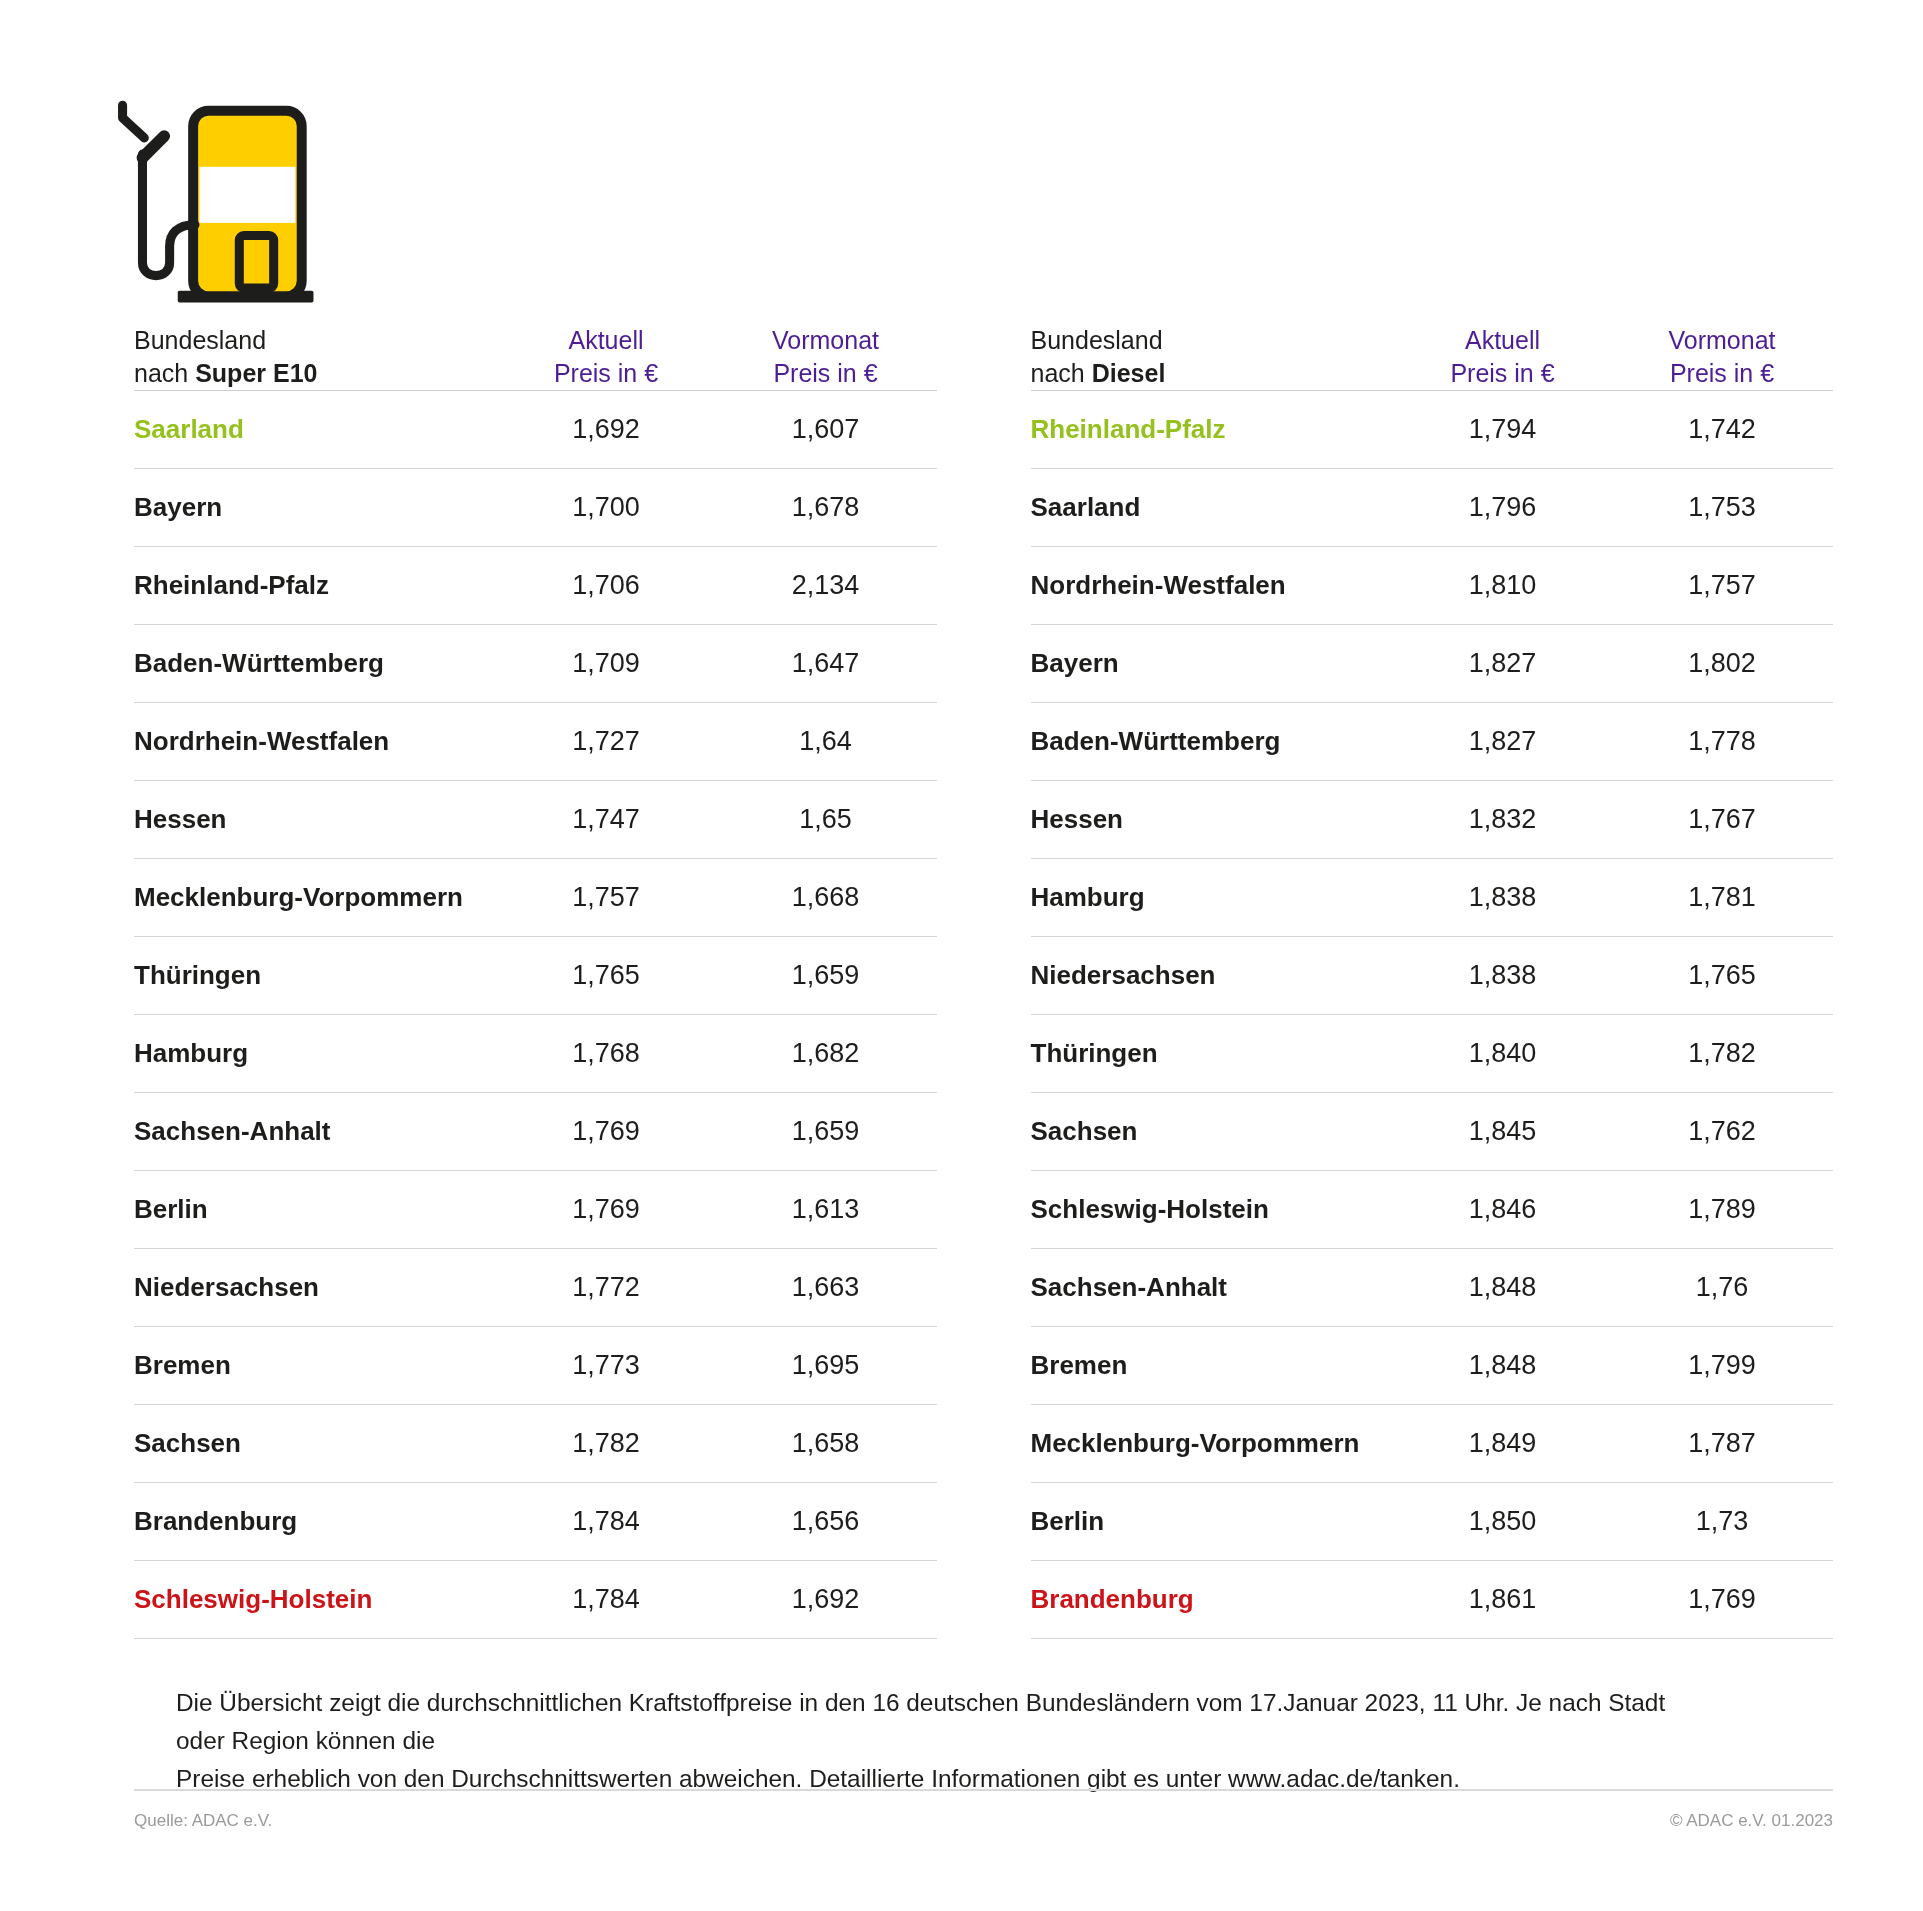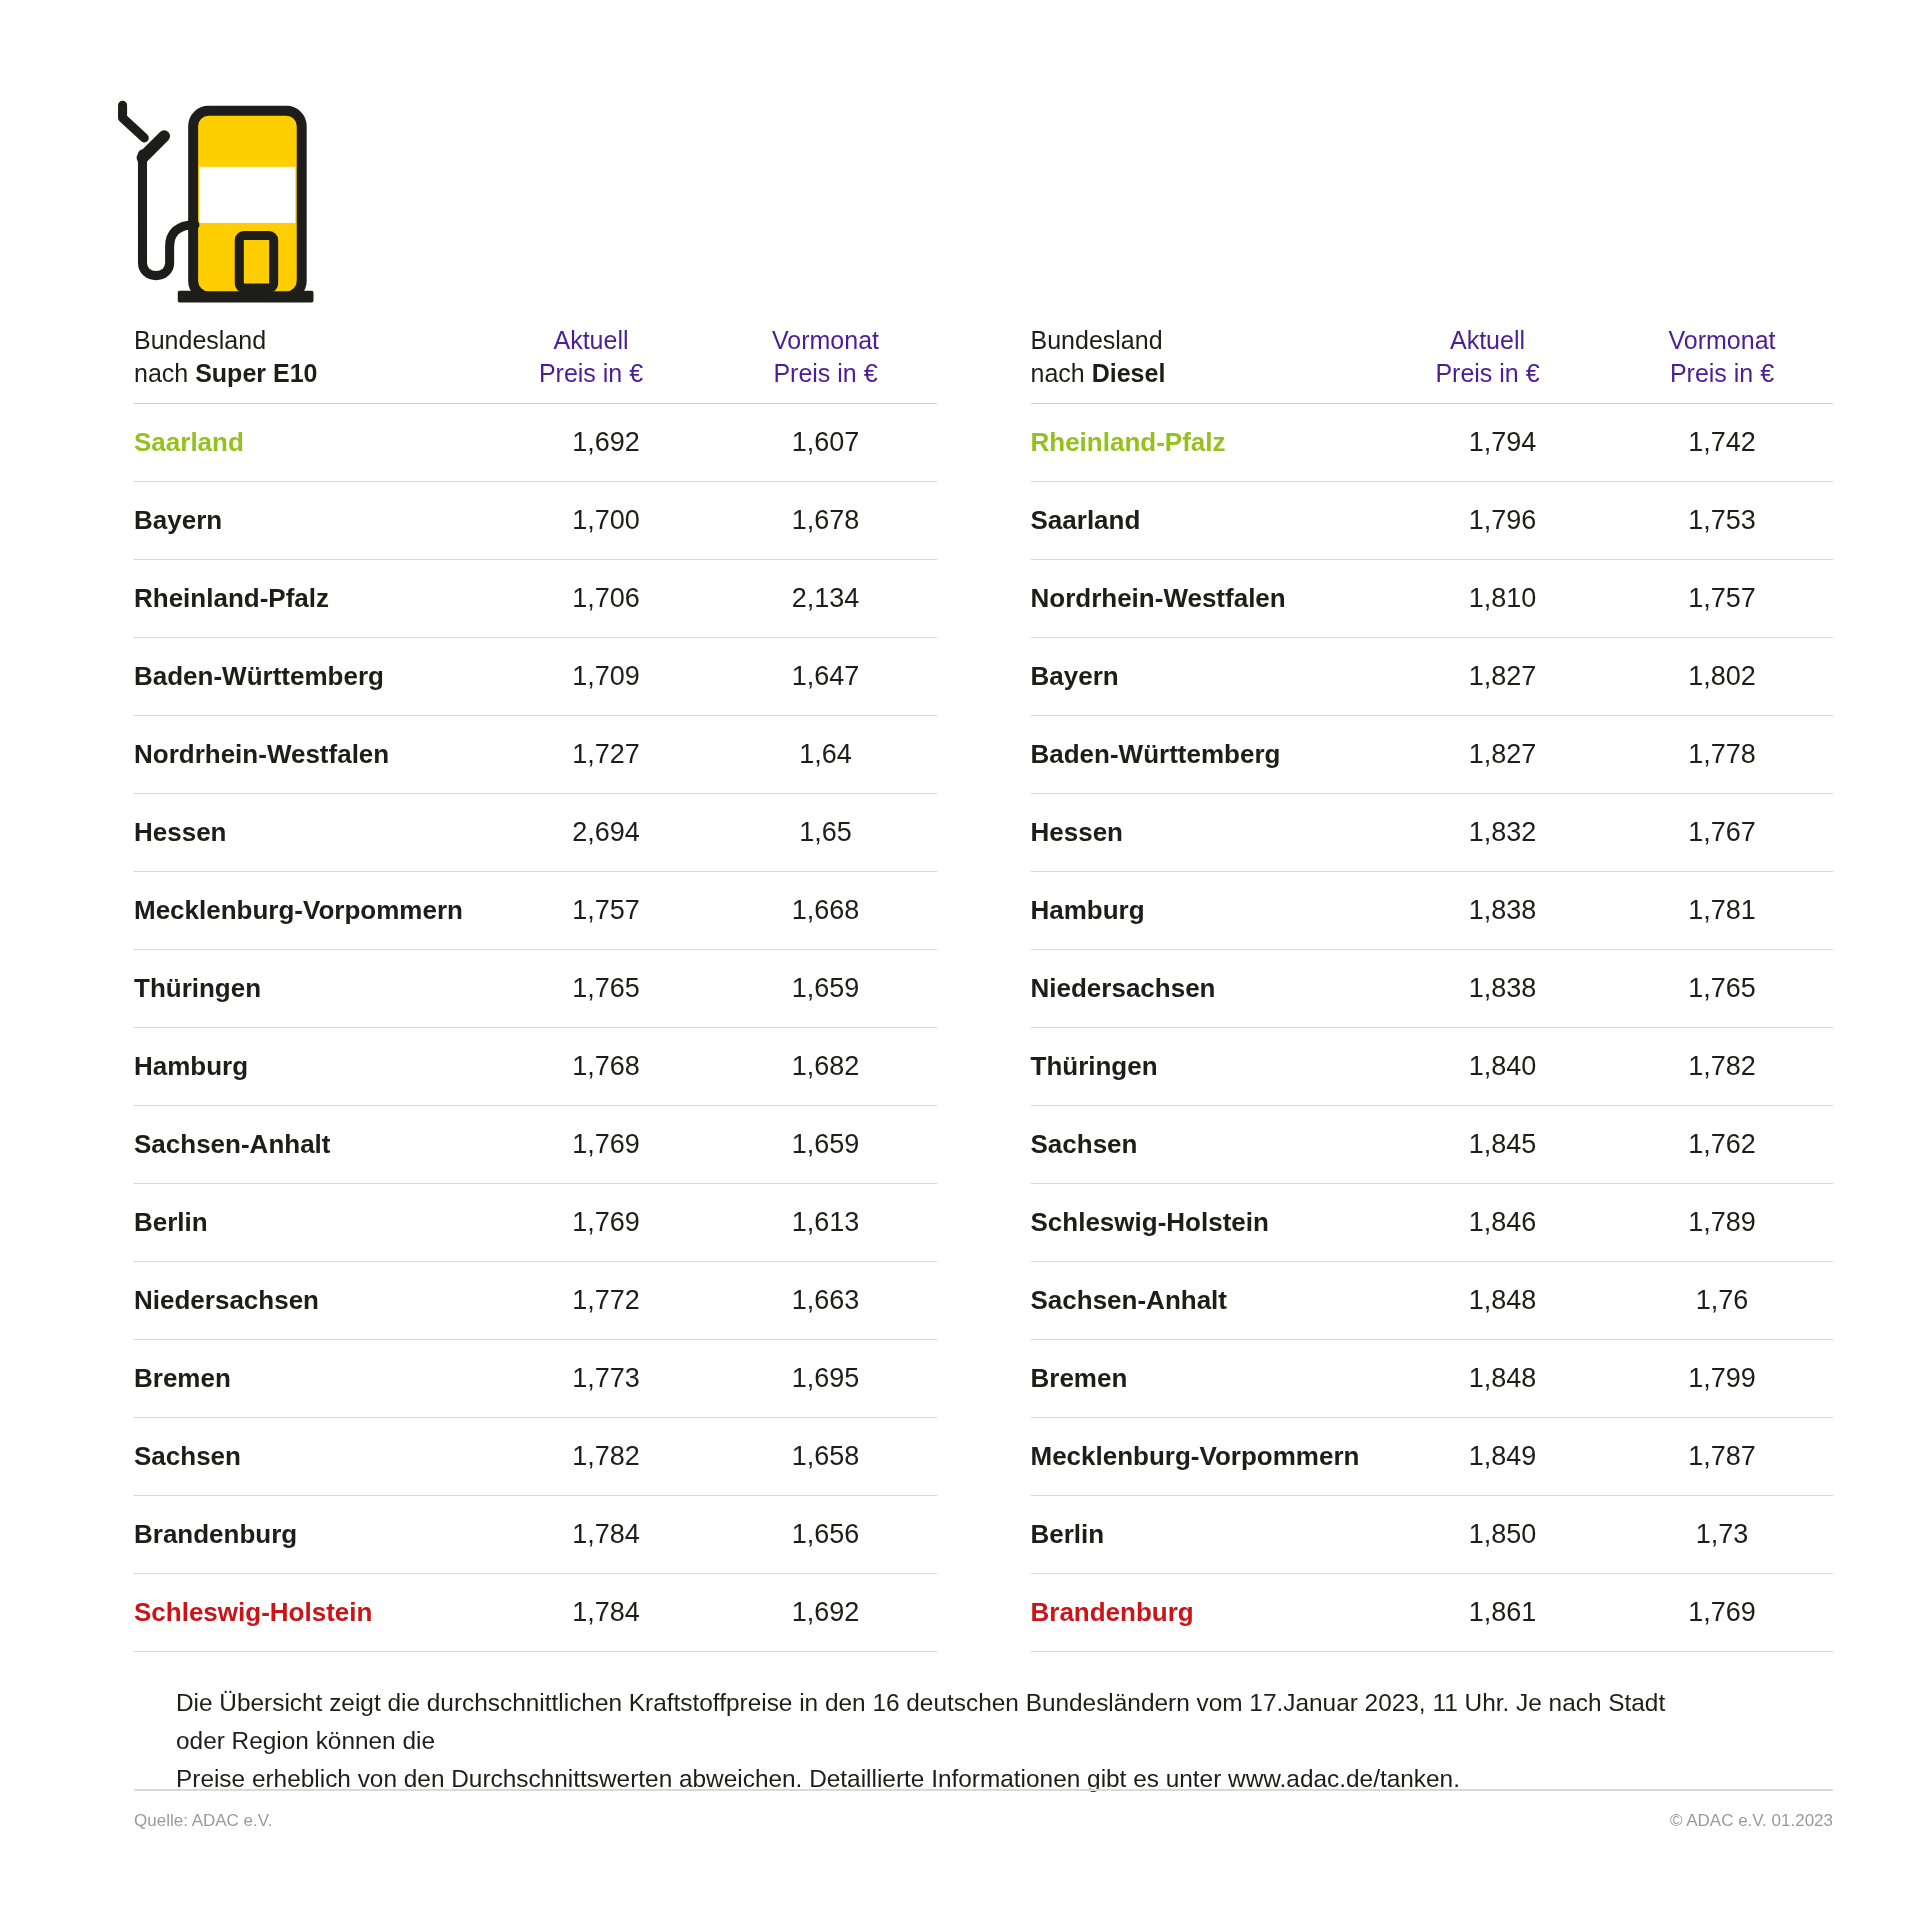--- a/index.html
+++ b/index.html
@@ -17,23 +17,23 @@
   .page-title {
     position:absolute; left:322px; top:201px;
     font-size:45px; font-weight:bold; letter-spacing:-0.9px; color:#1d1d1b;
     white-space:nowrap;
   }
   
   .tables { position:absolute; left:134px; top:324px; width:1699px; display:flex; gap:94px; }
   .ptable { flex:1 1 0; }
   .thead {
     display:grid; grid-template-columns:1fr 217px 222px;
-    align-items:end; padding-bottom:13px;
+    align-items:end; padding-bottom:0;
     border-bottom:1.8px solid #cfcfcf;
-    font-size:25px; line-height:33px;gap:15px;
+    font-size:25px; line-height:33px;
   }
   .thead .c1 { color:#1d1d1b; }
   .thead .c1 b { font-weight:bold; }
   .thead .cnum { color:#4c1d95; text-align:center; }
   .trow {
     display:grid; grid-template-columns:1fr 217px 222px;
     align-items:center; height:78px;
     border-bottom:1.8px solid #d6d6d6;
     font-size:27px;
   }
@@ -115,21 +115,21 @@
             <span class="num">1,709</span>
             <span class="num">1,647</span>
           </div>
           <div class="trow">
             <span class="land">Nordrhein-Westfalen</span>
             <span class="num">1,727</span>
             <span class="num">1,64</span>
           </div>
           <div class="trow">
             <span class="land">Hessen</span>
-            <span class="num">2,694</span>
+            <span class="num">1,747</span>
             <span class="num">1,65</span>
           </div>
           <div class="trow">
             <span class="land">Mecklenburg-Vorpommern</span>
             <span class="num">1,757</span>
             <span class="num">1,668</span>
           </div>
           <div class="trow">
             <span class="land">Thüringen</span>
             <span class="num">1,765</span>

